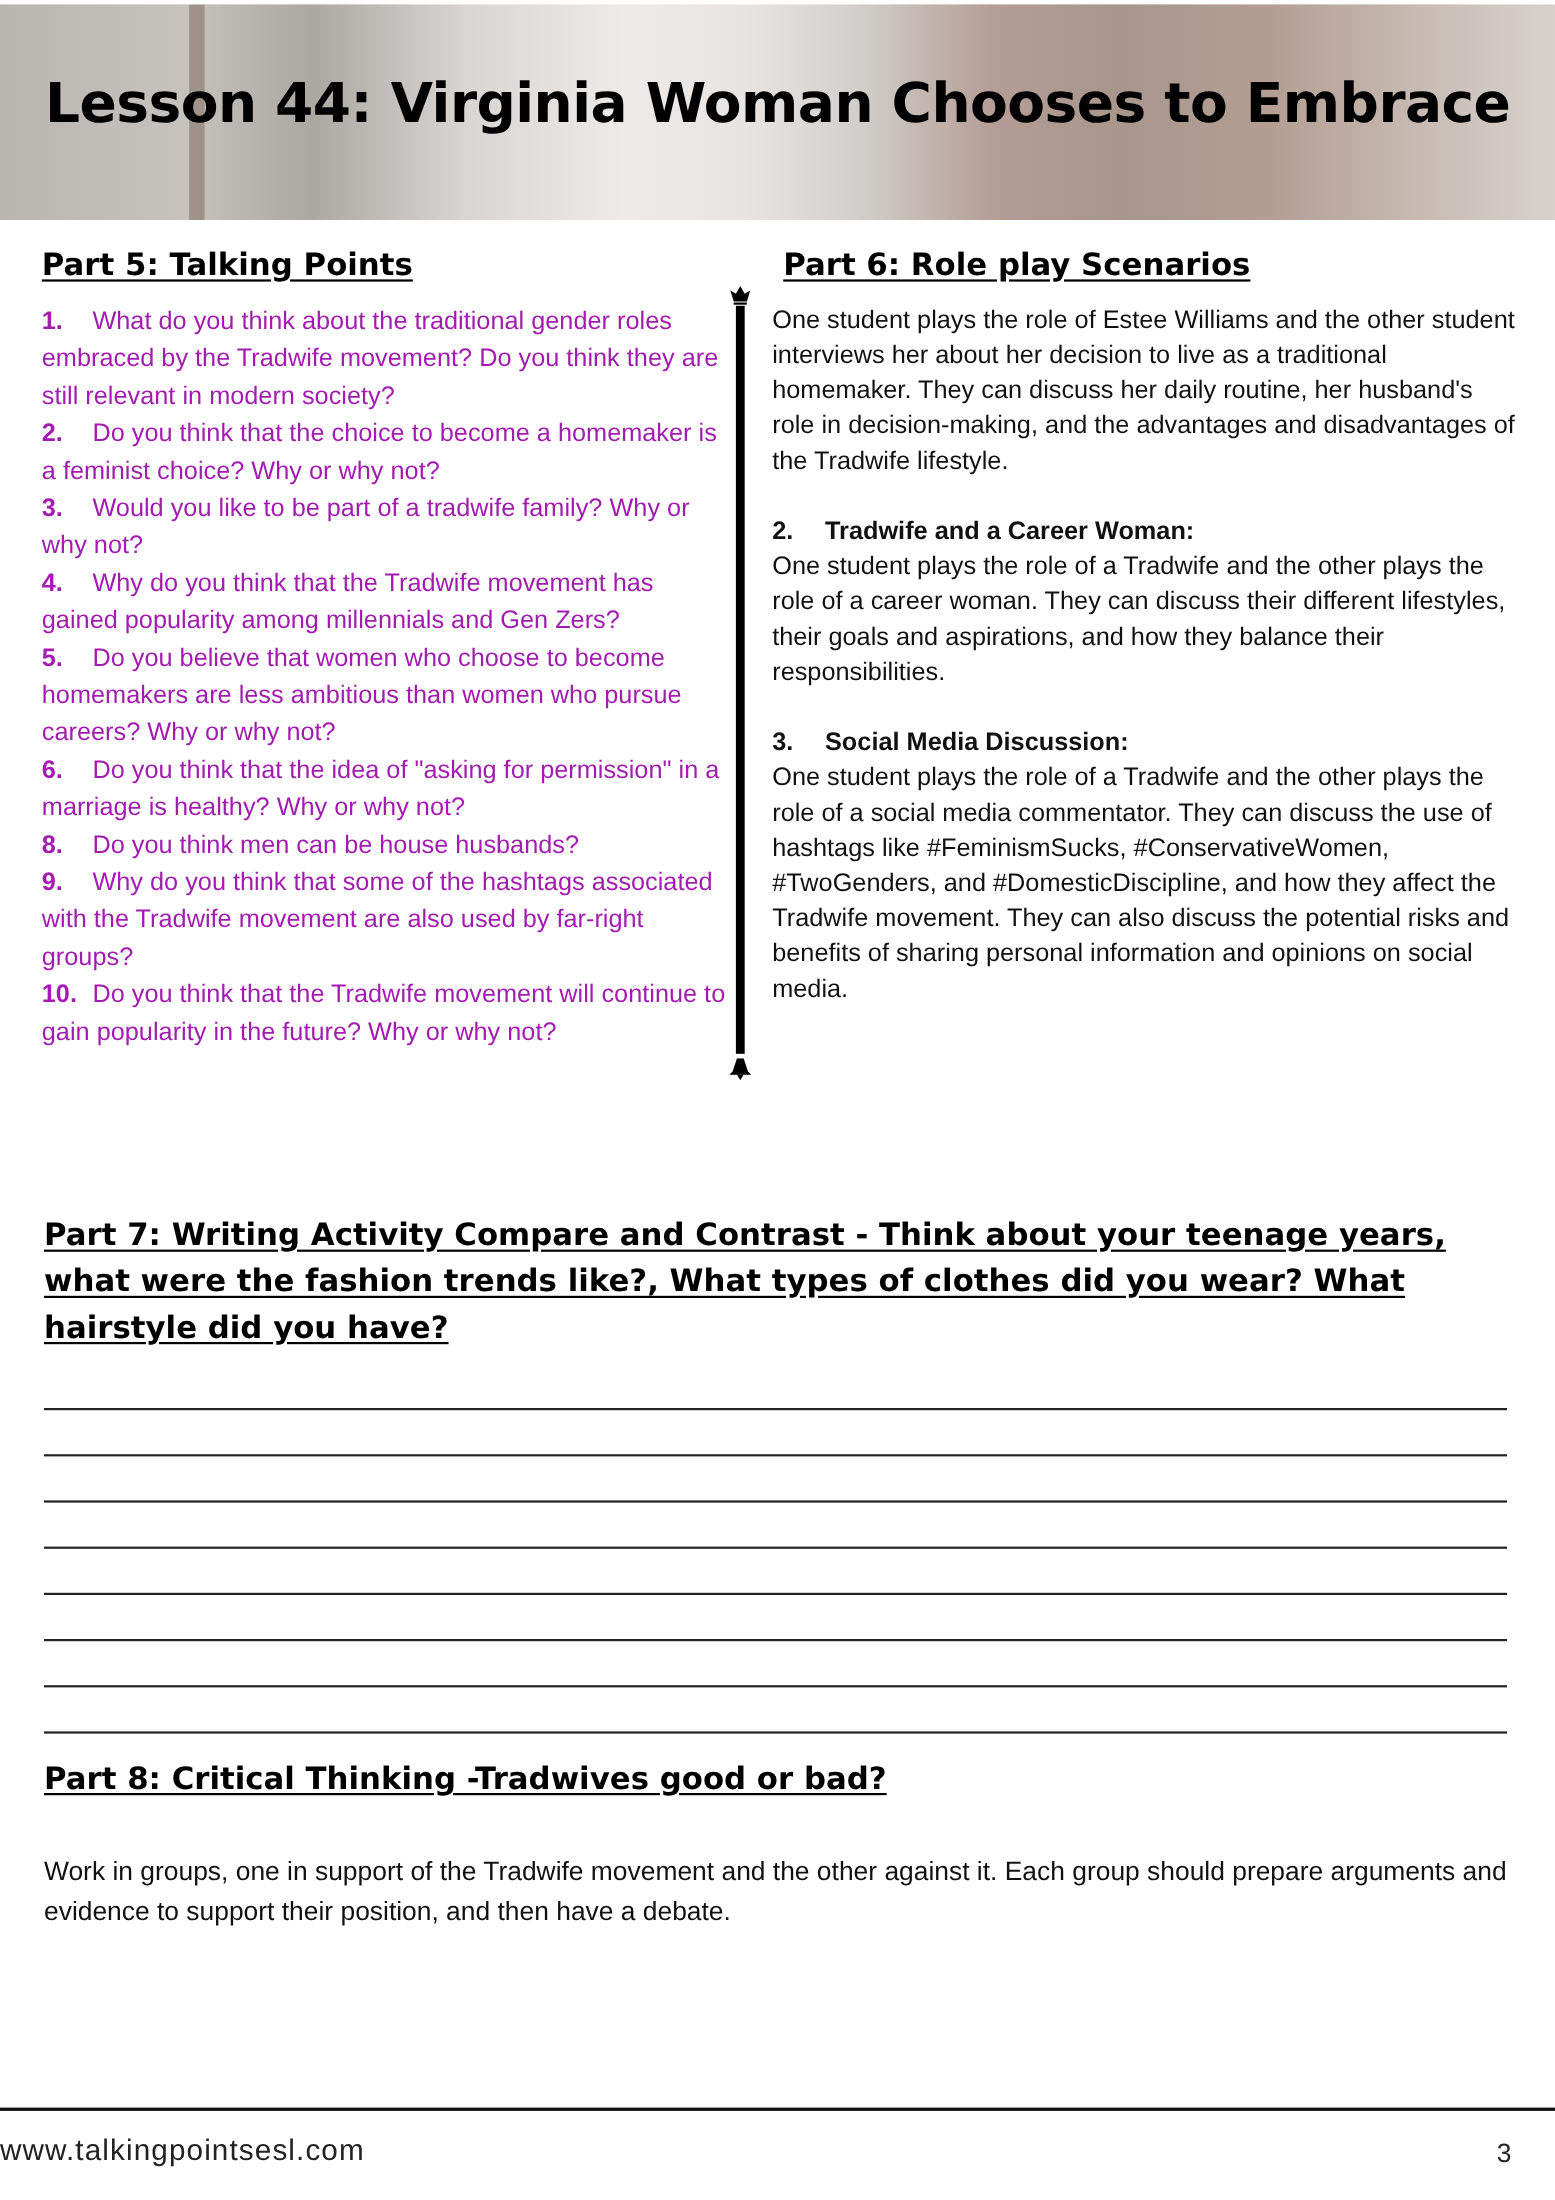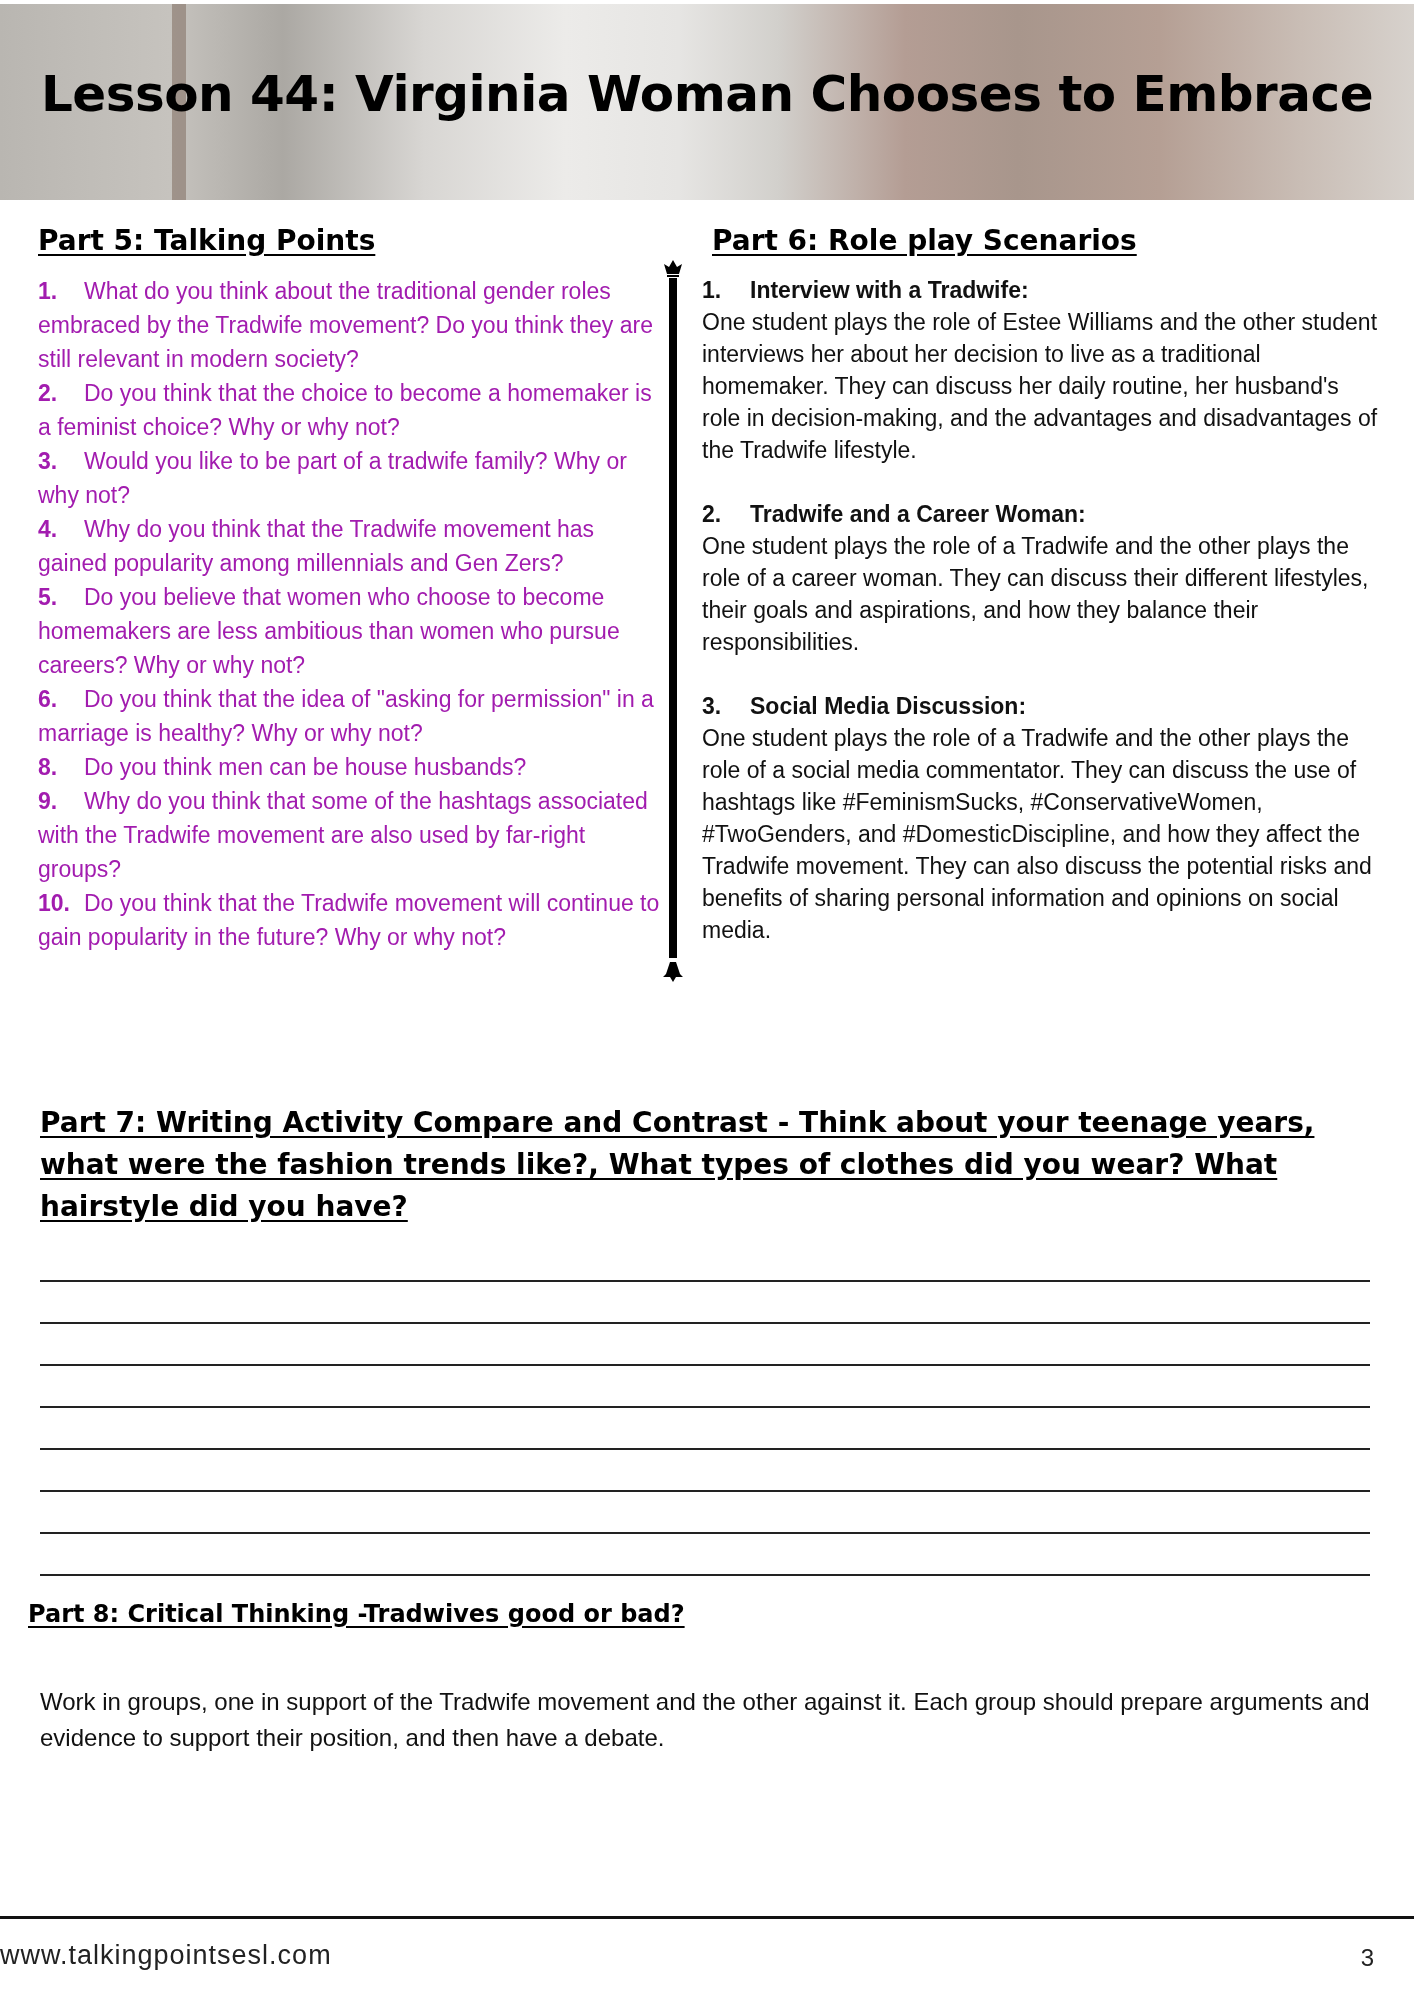--- a/index.html
+++ b/index.html
@@ -41,21 +41,21 @@
   .rp-list { position: absolute; left: 702px; top: 274px; width: 680px; font-size: 23px; line-height: 32px; color: #111; }
   .rp-item { margin-bottom: 32px; }
   .rp-item .rp-title { font-weight: bold; }
   .rp-item .rp-title .num { display: inline-block; min-width: 48px; }
 
   #p7-heading { left: 40px; top: 1102px; width: 1350px; font-size: 28px; line-height: 42px; }
 
   .lines { position: absolute; left: 40px; top: 1240px; width: 1330px; }
   .line { height: 42px; border-bottom: 2px solid #222; }
 
-  #p8-heading { left: 28px; top: 1600px; font-size: 24px; }
+  #p8-heading { left: 40px; top: 1600px; font-size: 28px; }
   .p8-text { position: absolute; left: 40px; top: 1684px; width: 1330px; font-size: 24px; line-height: 36px; color: #111; }
   .p8-text p { margin-bottom: 36px; }
 
   .footer-rule { position: absolute; left: 0; top: 1916px; width: 1414px; height: 3px; background: #111; }
   .footer-url { position: absolute; left: 0; top: 1940px; width: 1414px; font-size: 27px; color: #222; letter-spacing: 1px; }
   .page-num { position: absolute; right: 40px; top: 1944px; font-size: 24px; color: #222; }
 </style>
 </head>
 <body>
 
@@ -89,21 +89,20 @@
   <svg class="bottom" viewBox="0 0 20 20" width="20" height="20">
     <polygon points="7,0 13,0 17,12 20,15 0,15 3,12" fill="#000"></polygon>
     <polygon points="7,15 13,15 10,20" fill="#000"></polygon>
   </svg>
 </div>
 
 <div class="section-heading" id="p6-heading">Part 6: Role play Scenarios</div>
 
 <div class="rp-list">
   <div class="rp-item">
-    <div class="rp-title"><span class="num">1.</span><span>Interview with a Tradwife:</span></div>
     <div>One student plays the role of Estee Williams and the other student interviews her about her decision to live as a traditional homemaker. They can discuss her daily routine, her husband's role in decision-making, and the advantages and disadvantages of the Tradwife lifestyle.</div>
   </div>
   <div class="rp-item">
     <div class="rp-title"><span class="num">2.</span><span>Tradwife and a Career Woman:</span></div>
     <div>One student plays the role of a Tradwife and the other plays the role of a career woman. They can discuss their different lifestyles, their goals and aspirations, and how they balance their responsibilities.</div>
   </div>
   <div class="rp-item">
     <div class="rp-title"><span class="num">3.</span><span>Social Media Discussion:</span></div>
     <div>One student plays the role of a Tradwife and the other plays the role of a social media commentator. They can discuss the use of hashtags like #FeminismSucks, #ConservativeWomen, #TwoGenders, and #DomesticDiscipline, and how they affect the Tradwife movement. They can also discuss the potential risks and benefits of sharing personal information and opinions on social media.</div>
   </div>

